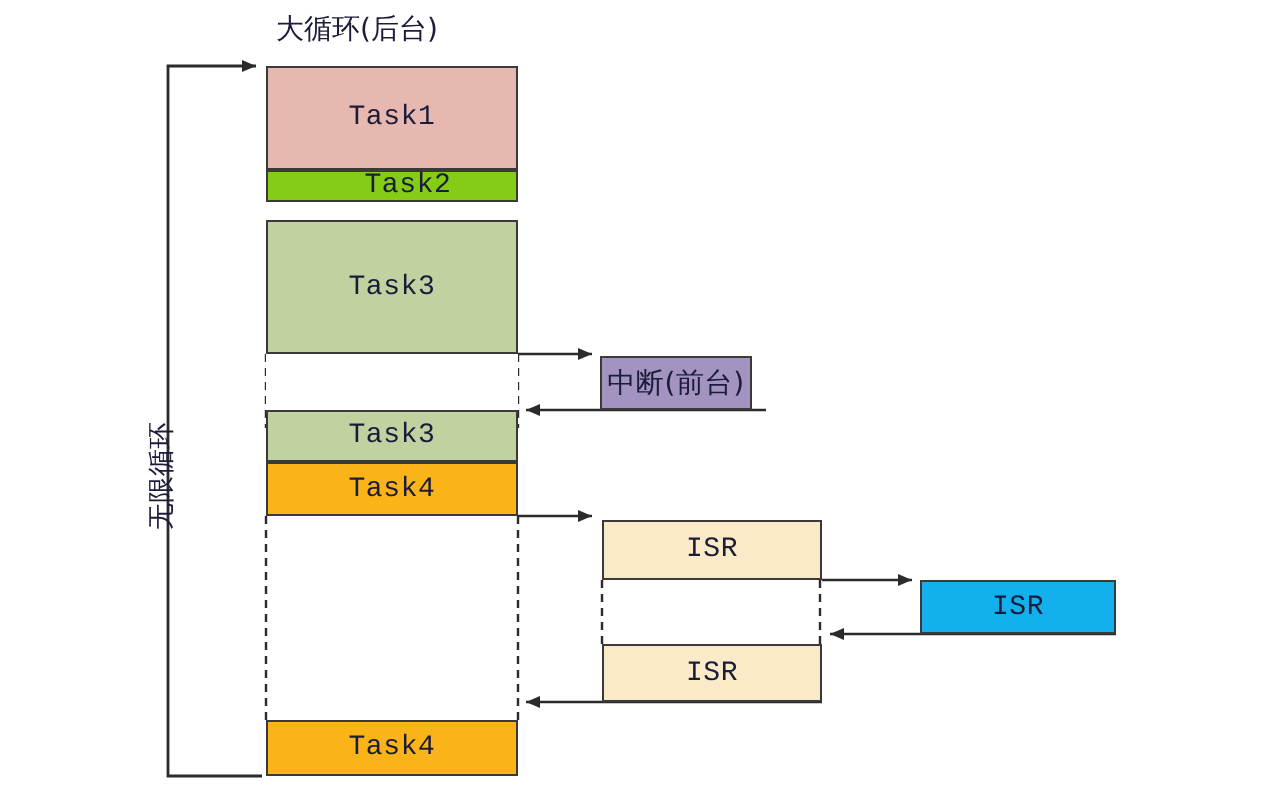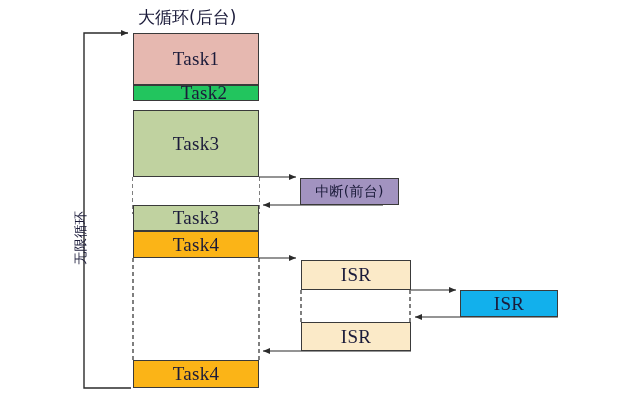--- a/index.html
+++ b/index.html
@@ -23,28 +23,28 @@
     height: 405px;
   }
   .box {
     position: absolute;
     box-sizing: border-box;
     border: 1px solid #3a3a3a;
     display: flex;
     align-items: center;
     justify-content: center;
     color: #1b1b3a;
-    font-size: 19px;
-    font-family: Liberation Serif, serif;
+    font-size: 14px;
+    font-family: Liberation Mono, monospace;
     letter-spacing: 0.3px;
   }
   .label {
     position: absolute;
     color: #1b1b3a;
-    font-size: 17px;
+    font-size: 14px;
     font-family: "DejaVu Sans", "Liberation Sans", sans-serif;
     white-space: nowrap;
   }
   .vlabel {
     position: absolute;
     color: #1b1b3a;
     font-size: 13.5px;
     font-family: "DejaVu Sans", "Liberation Sans", sans-serif;
     white-space: nowrap;
     transform-origin: left top;
@@ -118,33 +118,33 @@
     </g>
   </svg>
 
   <div class="label" style="left:138px; top:6px;">大循环(后台)</div>
 
   <div class="vlabel" style="left:72px; top:265px;">无限循环</div>
 
 
   <div class="box" style="left:133px; top:33px; width:126px; height:52px; background:#e6b8b0;">Task1</div>
 
-  <div class="box" style="left:133px; top:85px; width:126px; height:16px; background:#22c55e;padding-left:16px;">Task2</div>
+  <div class="box" style="left:133px; top:85px; width:126px; height:16px; background:#84cc16;padding-left:16px;">Task2</div>
 
   <div class="box" style="left:133px; top:110px; width:126px; height:67px; background:#c0d2a0;">Task3</div>
 
   <div class="box" style="left:133px; top:177px; width:126px; height:37px; background:#ffffff; border-left:none; border-right:none; border-top:none; border-bottom:none;"></div>
 
   <div class="box" style="left:133px; top:205px; width:126px; height:26px; background:#c0d2a0;">Task3</div>
 
   <div class="box" style="left:133px; top:231px; width:126px; height:27px; background:#fbb417;">Task4</div>
 
   <div class="box" style="left:133px; top:360px; width:126px; height:28px; background:#fbb417;">Task4</div>
 
-  <div class="box cn" style="left:300px; top:178px; width:99px; height:27px; background:#a293c0;">中断(前台)</div>
+  <div class="box cn" style="left:300px; top:178px; width:76px; height:27px; background:#a293c0;">中断(前台)</div>
 
   <div class="box" style="left:301px; top:260px; width:110px; height:30px; background:#fbeac8;">ISR</div>
 
   <div class="box" style="left:301px; top:322px; width:110px; height:29px; background:#fbeac8;">ISR</div>
 
   <div class="box" style="left:460px; top:290px; width:98px; height:27px; background:#12b0ec;">ISR</div>
 
 </div>
 
 </body></html>

